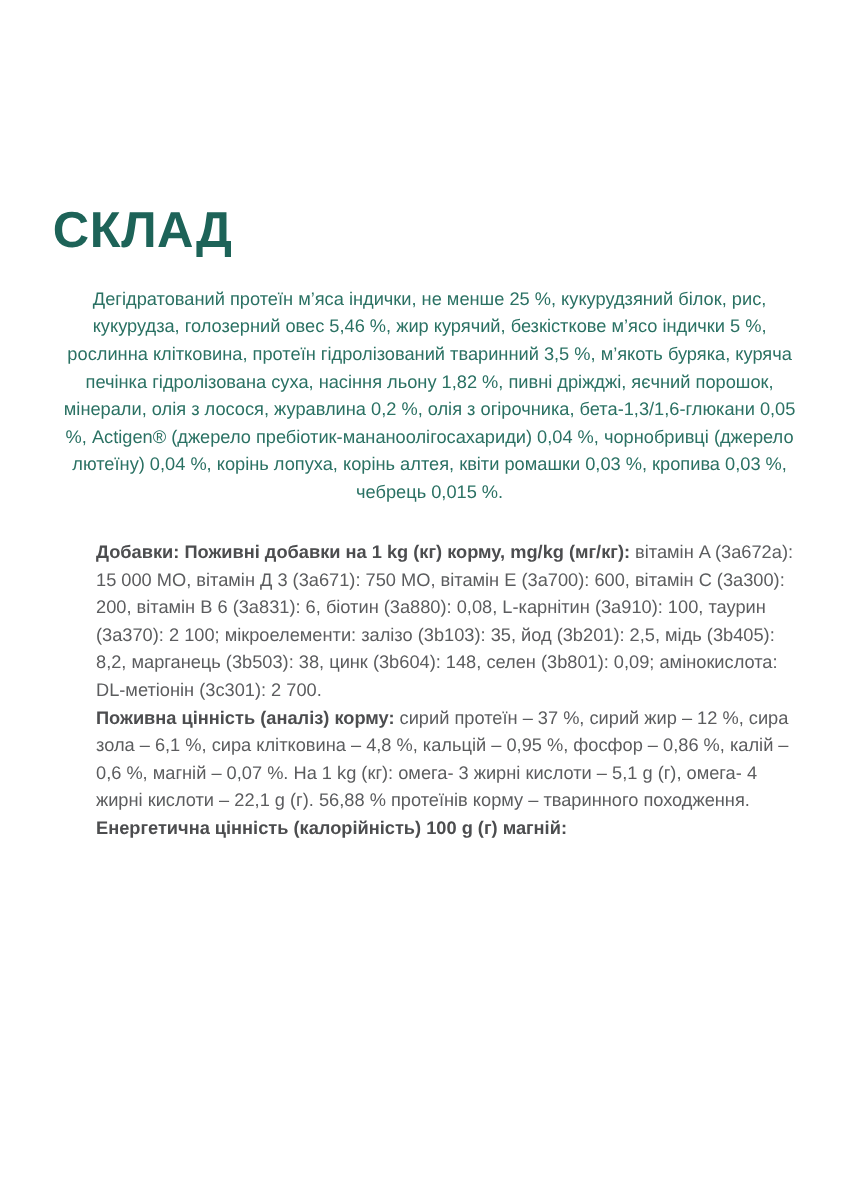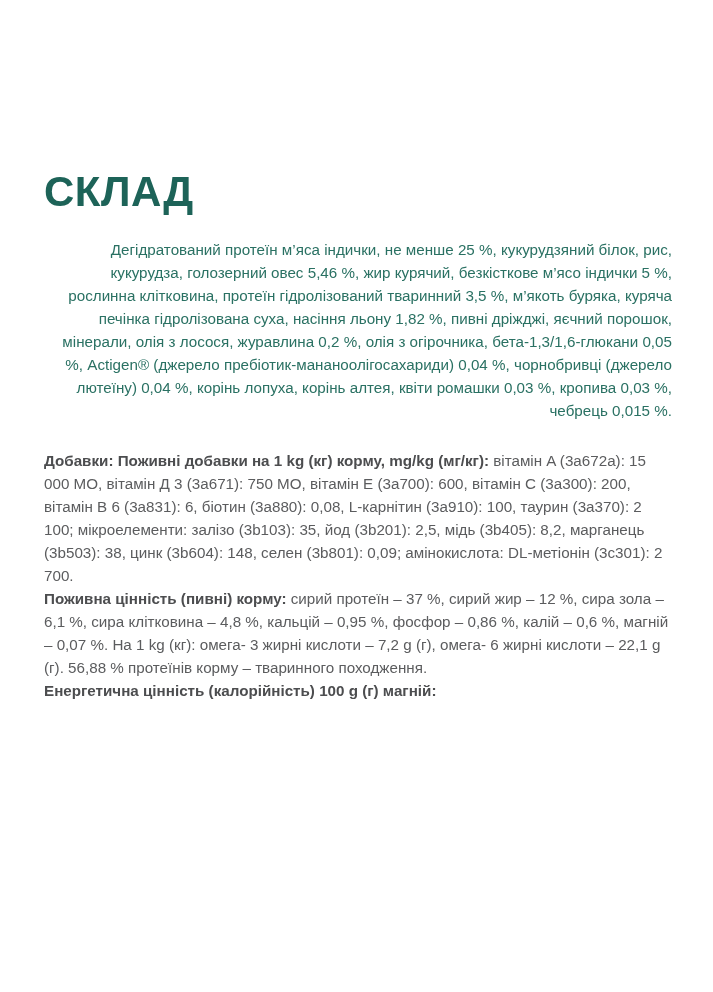--- a/index.html
+++ b/index.html
@@ -43,31 +43,32 @@
     text-transform: uppercase;
   }
 
   
   .ingredients {
     color: #2a7163;
     font-size: 15.2px;
     line-height: 23px;
     font-weight: 400;
     margin: 0;
-    text-align: right;
+    text-align: center;
     white-space: normal;
   }
 
   
   .analysis {
     margin-top: 27px;
     color: #5b5c5e;
     font-size: 15.2px;
     line-height: 23px;
     font-weight: 400;
+    margin-left: 36px;
   }
   .analysis .block {
     margin: 0 0 0 0;
   }
   .analysis .block + .block {
     margin-top: 0px;
   }
   .lbl {
     font-weight: 700;
     color: #4c4d4f;
@@ -92,21 +93,21 @@
 
     <p class="ingredients">Дегідратований протеїн м’яса індички, не менше 25 %, кукурудзяний білок, рис, кукурудза, голозерний овес 5,46 %, жир курячий, безкісткове м’ясо індички 5 %, рослинна клітковина, протеїн гідролізований тваринний 3,5 %, м’якоть буряка, куряча печінка гідролізована суха, насіння льону 1,82 %, пивні дріжджі, яєчний порошок, мінерали, олія з лосося, журавлина 0,2 %, олія з огірочника, бета-1,3/1,6-глюкани 0,05 %, Actigen® (джерело пребіотик-мананоолігосахариди) 0,04 %, чорнобривці (джерело лютеїну) 0,04 %, корінь лопуха, корінь алтея, квіти ромашки 0,03 %, кропива 0,03 %, чебрець 0,015 %.</p>
 
     <div class="analysis">
 
       <p class="block">
         <span class="lbl">Добавки: Поживні добавки на 1 kg (кг) корму, mg/kg (мг/кг):</span><span class="val"> вітамін A (3a672a): 15 000 МО, вітамін Д 3 (3a671): 750 МО, вітамін E (3a700): 600, вітамін C (3a300): 200, вітамін B 6 (3a831): 6, біотин (3a880): 0,08, L-карнітин (3a910): 100, таурин (3a370): 2 100; мікроелементи: залізо (3b103): 35, йод (3b201): 2,5, мідь (3b405): 8,2, марганець (3b503): 38, цинк (3b604): 148, селен (3b801): 0,09; амінокислота: DL-метіонін (3c301): 2 700.</span>
       </p>
 
       <p class="block">
-        <span class="lbl">Поживна цінність (пивні) корму:</span><span class="val"> сирий протеїн – 37 %, сирий жир – 12 %, сира зола – 6,1 %, сира клітковина – 4,8 %, кальцій – 0,95 %, фосфор – 0,86 %, калій – 0,6 %, магній – 0,07 %. На 1 kg (кг): омега- 3 жирні кислоти – 7,2 g (г), омега- 6 жирні кислоти – 22,1 g (г). 56,88 % протеїнів корму – тваринного походження.</span>
+        <span class="lbl">Поживна цінність (аналіз) корму:</span><span class="val"> сирий протеїн – 37 %, сирий жир – 12 %, сира зола – 6,1 %, сира клітковина – 4,8 %, кальцій – 0,95 %, фосфор – 0,86 %, калій – 0,6 %, магній – 0,07 %. На 1 kg (кг): омега- 3 жирні кислоти – 5,1 g (г), омега- 4 жирні кислоти – 22,1 g (г). 56,88 % протеїнів корму – тваринного походження.</span>
       </p>
 
       <p class="block energy">
         <span class="lbl energy-line">Енергетична цінність (калорійність) 100 g (г) магній:</span>
       </p>
 
     </div>
   </div>
 </div>
 

